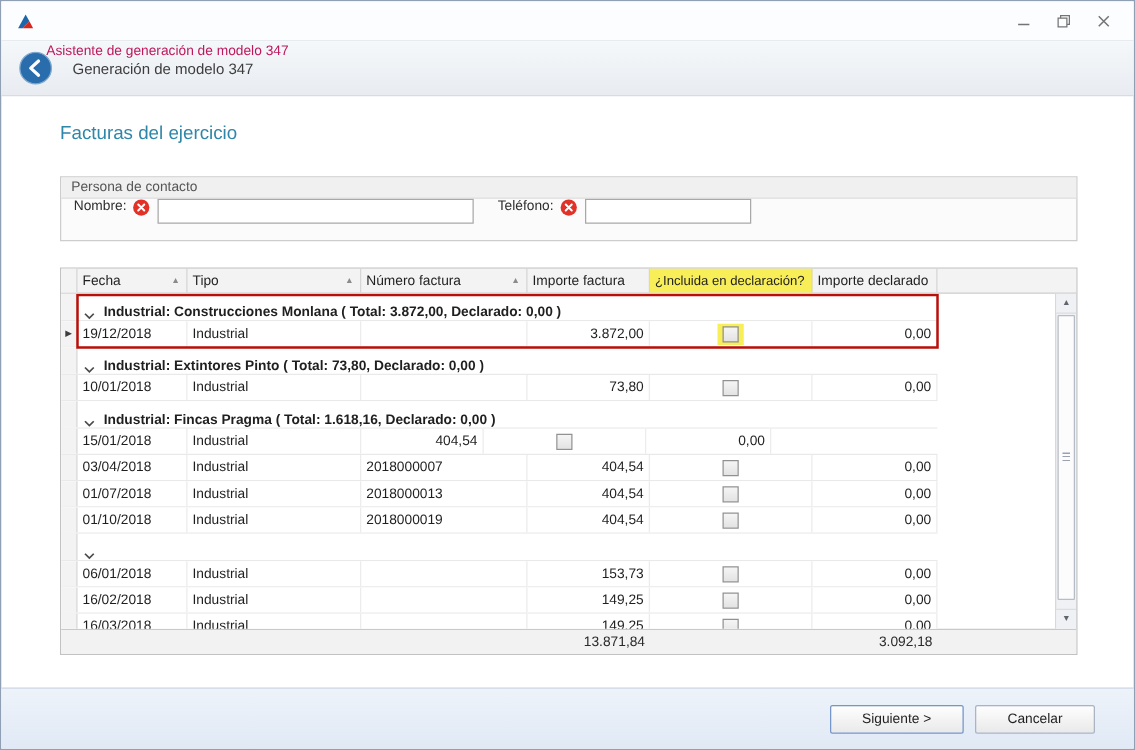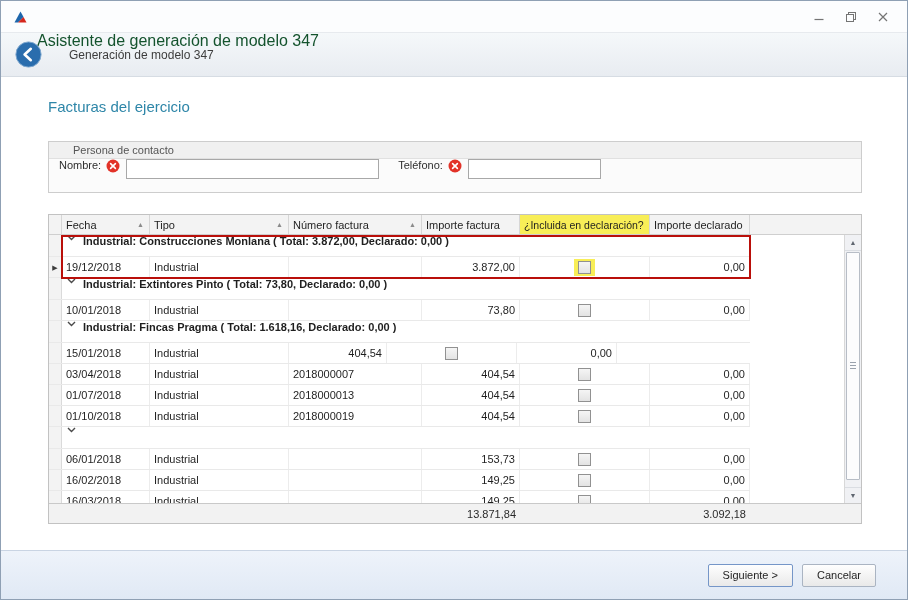--- a/index.html
+++ b/index.html
@@ -13,46 +13,46 @@
     position:relative; width:908px; height:600px;
     background:#ffffff; border:1px solid #8fa0b4; overflow:hidden;
   }
 
   
   .titlebar {
     height:32px; background:#fcfdfe; border-bottom:1px solid #e7eaee;
     display:flex; align-items:center; padding:0 10px;
   }
   .app-icon { width:16px; height:16px; margin:0 8px 0 2px; display:inline-flex; }
-  .title-text { font-size:16px; color:#14532d;margin-top:48px; }
+  .title-text { font-size:11px; color:#be185d;margin-top:48px; }
   .win-controls { margin-left:auto; display:flex; align-items:center; gap:19px; padding-right:8px; }
   .win-btn { width:13px; height:13px; display:inline-flex; align-items:center; justify-content:center; cursor:default; }
 
   
   .header-band {
     height:44px; background:linear-gradient(#f5f8fa,#e8ecf1);
     border-bottom:1px solid #d6dce3; display:flex; align-items:center; padding:0 14px;
   }
   .back-btn { width:27px; height:27px; display:inline-flex; }
-  .header-title { font-size:12px; color:#3d3d3d; margin-left:27px; }
+  .header-title { font-size:12px; color:#3d3d3d; margin-left:16px; }
 
   
   .page-heading {
     position:absolute; left:47px; top:97px;
     font-size:15px; color:#2e86a8;
   }
 
   
   .contact-box {
     position:absolute; left:47px; top:140px; width:814px; height:52px;
     border:1px solid #cdcdcd; background:#fbfbfb;
   }
   .contact-box-title {
     height:17px; background:#f0f0f0; border-bottom:1px solid #e0e0e0;
-    font-size:11px; color:#555; padding:2px 24px 0;
+    font-size:11px; color:#555; padding:2px 8px 0;
   }
   .contact-body { display:flex; padding:0 10px; height:33px; }
   .contact-body label { font-size:11px; color:#2e2e2e; }
   .error-icon { width:14px; height:14px; display:inline-flex; margin-left:5px; }
   .tb-input {
     height:20px; border:1px solid #a8a8a8; background:#fff;
     font-size:11px; padding:0 4px; margin-left:6px;
     font-family:"Liberation Sans","DejaVu Sans",sans-serif;
   }
   .in-nombre { width:253px; }
@@ -92,21 +92,21 @@
     width:13px; background:#f3f3f3; border-right:1px solid #dadada;
     display:flex; align-items:center; justify-content:center; flex:0 0 auto;
   }
   .cur-arrow { font-size:7px; color:#3c3c3c; line-height:1; }
   .cell {
     display:flex; align-items:center; padding:0 4px; color:#1f1f1f;
     border-right:1px solid #ececec; white-space:nowrap; overflow:hidden;
   }
   .num { justify-content:flex-end; }
   .cb-cell { justify-content:center; padding:0; }
-  .gcell { display:flex; align-items:flex-start; gap:7px; padding-left:5px; font-weight:bold; color:#1f1f1f; white-space:nowrap; overflow:hidden; }
+  .gcell { display:flex; align-items:flex-end; gap:7px; padding-left:5px; font-weight:bold; color:#1f1f1f; white-space:nowrap; overflow:hidden; }
   .chev { flex:0 0 auto; }
 
   .checkbox {
     width:13px; height:13px; border:1px solid #919191;
     background:linear-gradient(#f5f5f5,#e3e3e3); display:inline-block;
   }
   .cb-hl { display:inline-flex; align-items:center; justify-content:center; padding:2px 4px; background:#f8ee57; line-height:0; }
 
   .red-outline {
     position:absolute; left:12px; top:0; width:690px; height:44px;
@@ -141,21 +141,21 @@
   .s-incluida { width:130px; }
   .s-declarado { width:100px; text-align:right; padding-right:4px; }
 
   
   .bottom-band {
     position:absolute; left:0; bottom:0; width:100%; height:49px;
     background:linear-gradient(#eef3fa,#e0e9f5); border-top:1px solid #c9d4e3;
     display:flex; align-items:center; justify-content:flex-end; gap:9px; padding-right:31px;
   }
   .btn {
-    height:23px; padding:0 14px; font-size:11px; color:#1f1f1f;
+    height:23px; padding:0 25px; font-size:11px; color:#1f1f1f;
     background:linear-gradient(#fefefe,#e9e9e9); border:1px solid #aab4c2; border-radius:2px;
     display:inline-flex; align-items:center; justify-content:center; cursor:default;
   }
   .btn-primary { border-color:#7596c8; }
 </style>
 </head>
 <body>
 
 <div class="window">
 

